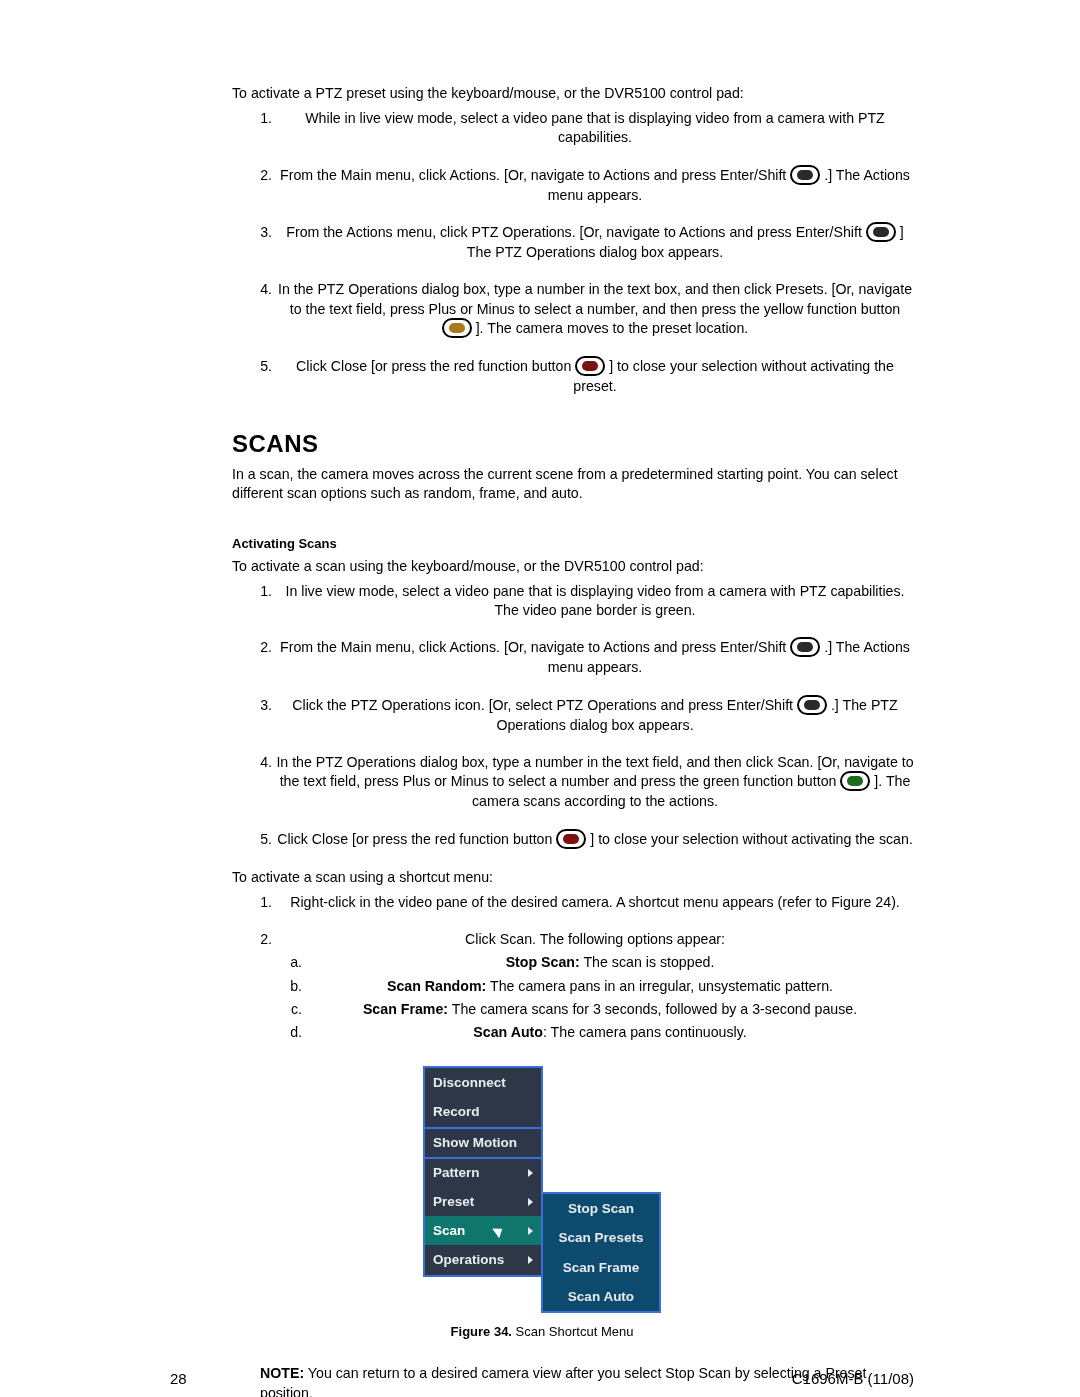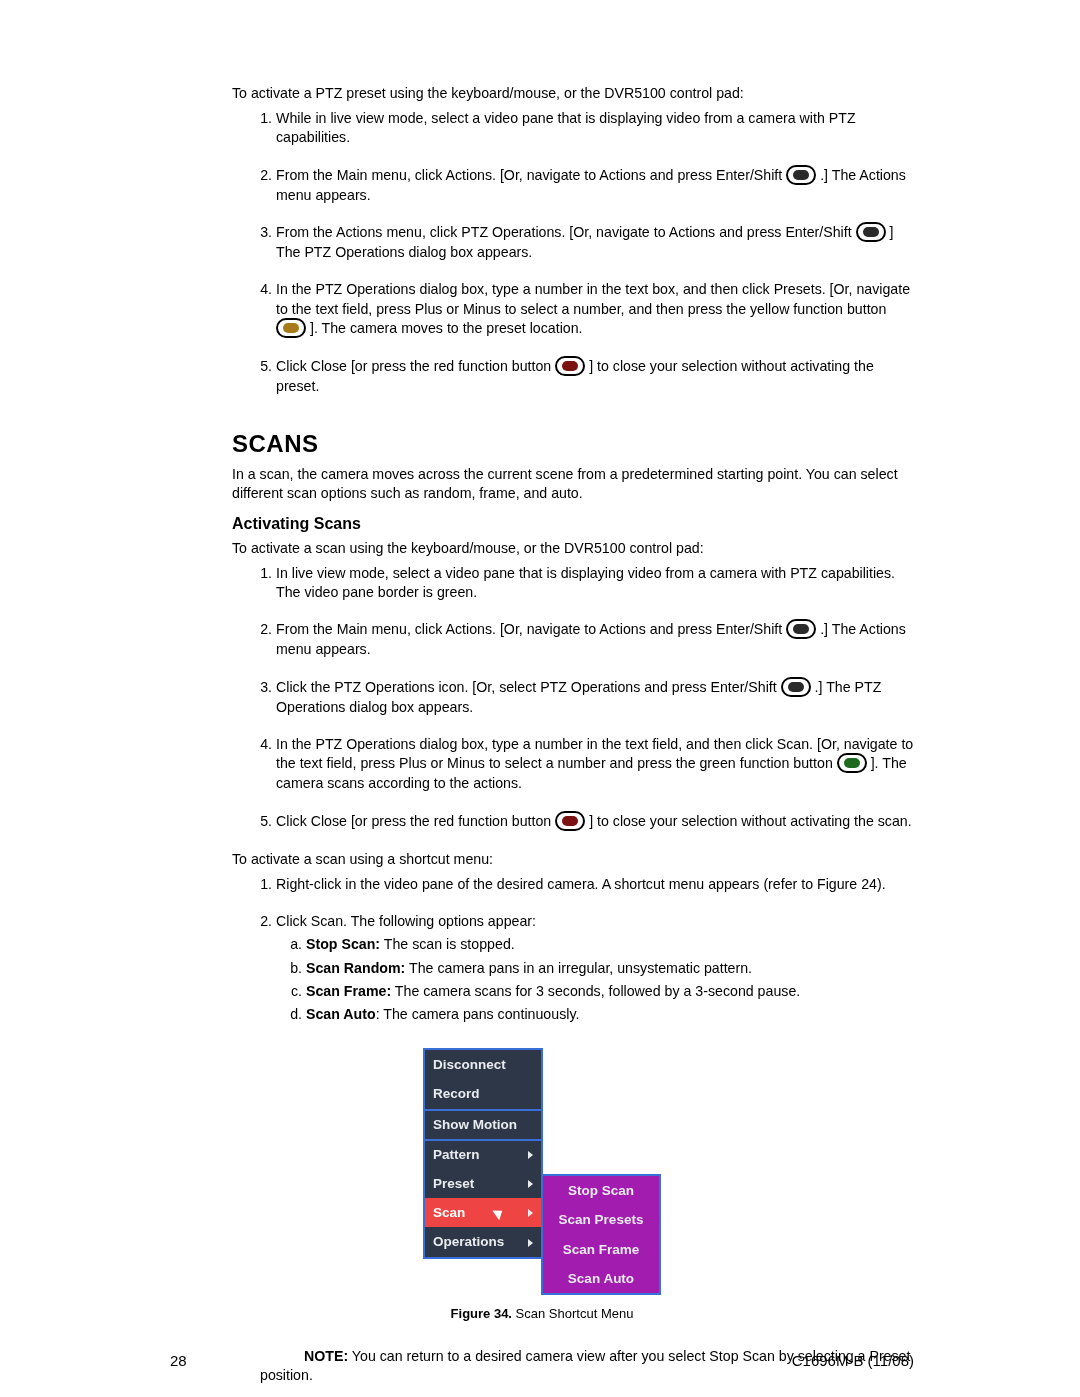--- a/index.html
+++ b/index.html
@@ -23,43 +23,44 @@
   }
   .para-0 {
     margin-left: 62px;
   }
   ol.main-ol {
     margin: 0 0 0 62px;
     padding-left: 44px;
   }
   ol.main-ol > li {
     margin-bottom: 18px;
+    text-align: center;
   }
   ol.sub-ol {
     list-style-type: lower-alpha;
     margin: 4px 0 0 0;
     padding-left: 30px;
   }
   ol.sub-ol > li {
     margin-bottom: 4px;
   }
   h1, h2 {
     margin: 26px 0 4px 62px;
     font-family: Arial, Helvetica, sans-serif;
   }
   h1 {
     font-size: 24px;
     font-weight: bold;
     letter-spacing: 0.5px;
     margin-top: 32px;
   }
   h2 {
-    font-size: 16px;
-    font-weight: bold;
-    margin-top: 10px;
+    font-size: 13px;
+    font-weight: bold;
+    margin-top: 32px;
   }
   .but-icon {
     display: inline-block;
     vertical-align: middle;
     width: 30px;
     height: 20px;
     border: 2px solid #000;
     border-radius: 10px / 10px;
     box-sizing: border-box;
     position: relative;
@@ -97,21 +98,21 @@
     background: #2e3747;
     color: #e9ecef;
     font-family: Arial, Helvetica, sans-serif;
     font-weight: bold;
     font-size: 13.5px;
     width: 116px;
     text-align: left;
   }
   .submenu {
     border: 2px solid #3a6ed8;
-    background: #a21caf;
+    background: #0c4a6e;
     color: #e9ecef;
     font-weight: bold;
     font-size: 13.5px;
     width: 116px;
     margin-left: -2px;
     margin-top: 126px;
   }
   .menu-item {
     padding: 5px 8px;
     position: relative;
@@ -123,21 +124,21 @@
     position: absolute;
     right: 8px;
     top: 50%;
     transform: translateY(-50%);
     width: 0; height: 0;
     border-top: 4px solid transparent;
     border-bottom: 4px solid transparent;
     border-left: 5px solid #e9ecef;
   }
   .menu-item.selected {
-    background: #ef4444;
+    background: #0f766e;
     color: #fff;
   }
   .menu-item.selected .cursor {
     display: inline-block;
     width: 12px; height: 14px;
     margin-left: 30px;
     vertical-align: middle;
     position: relative;
   }
   .menu-item.selected .cursor::before {
@@ -146,21 +147,21 @@
     left: 0; top: 0;
     border-left: 8px solid #fff;
     border-top: 6px solid transparent;
     border-bottom: 6px solid transparent;
     transform: rotate(-35deg);
   }
 
   .note {
     margin: 24px 0 0 90px;
   }
-  .note .nlabel { font-weight: bold; margin-left: 44px; }
+  .note .nlabel { font-weight: bold; }
 
   .footer {
     position: absolute;
     left: 78px;
     right: 74px;
     bottom: 54px;
     font-size: 15px;
     display: flex;
     justify-content: space-between;
   }

